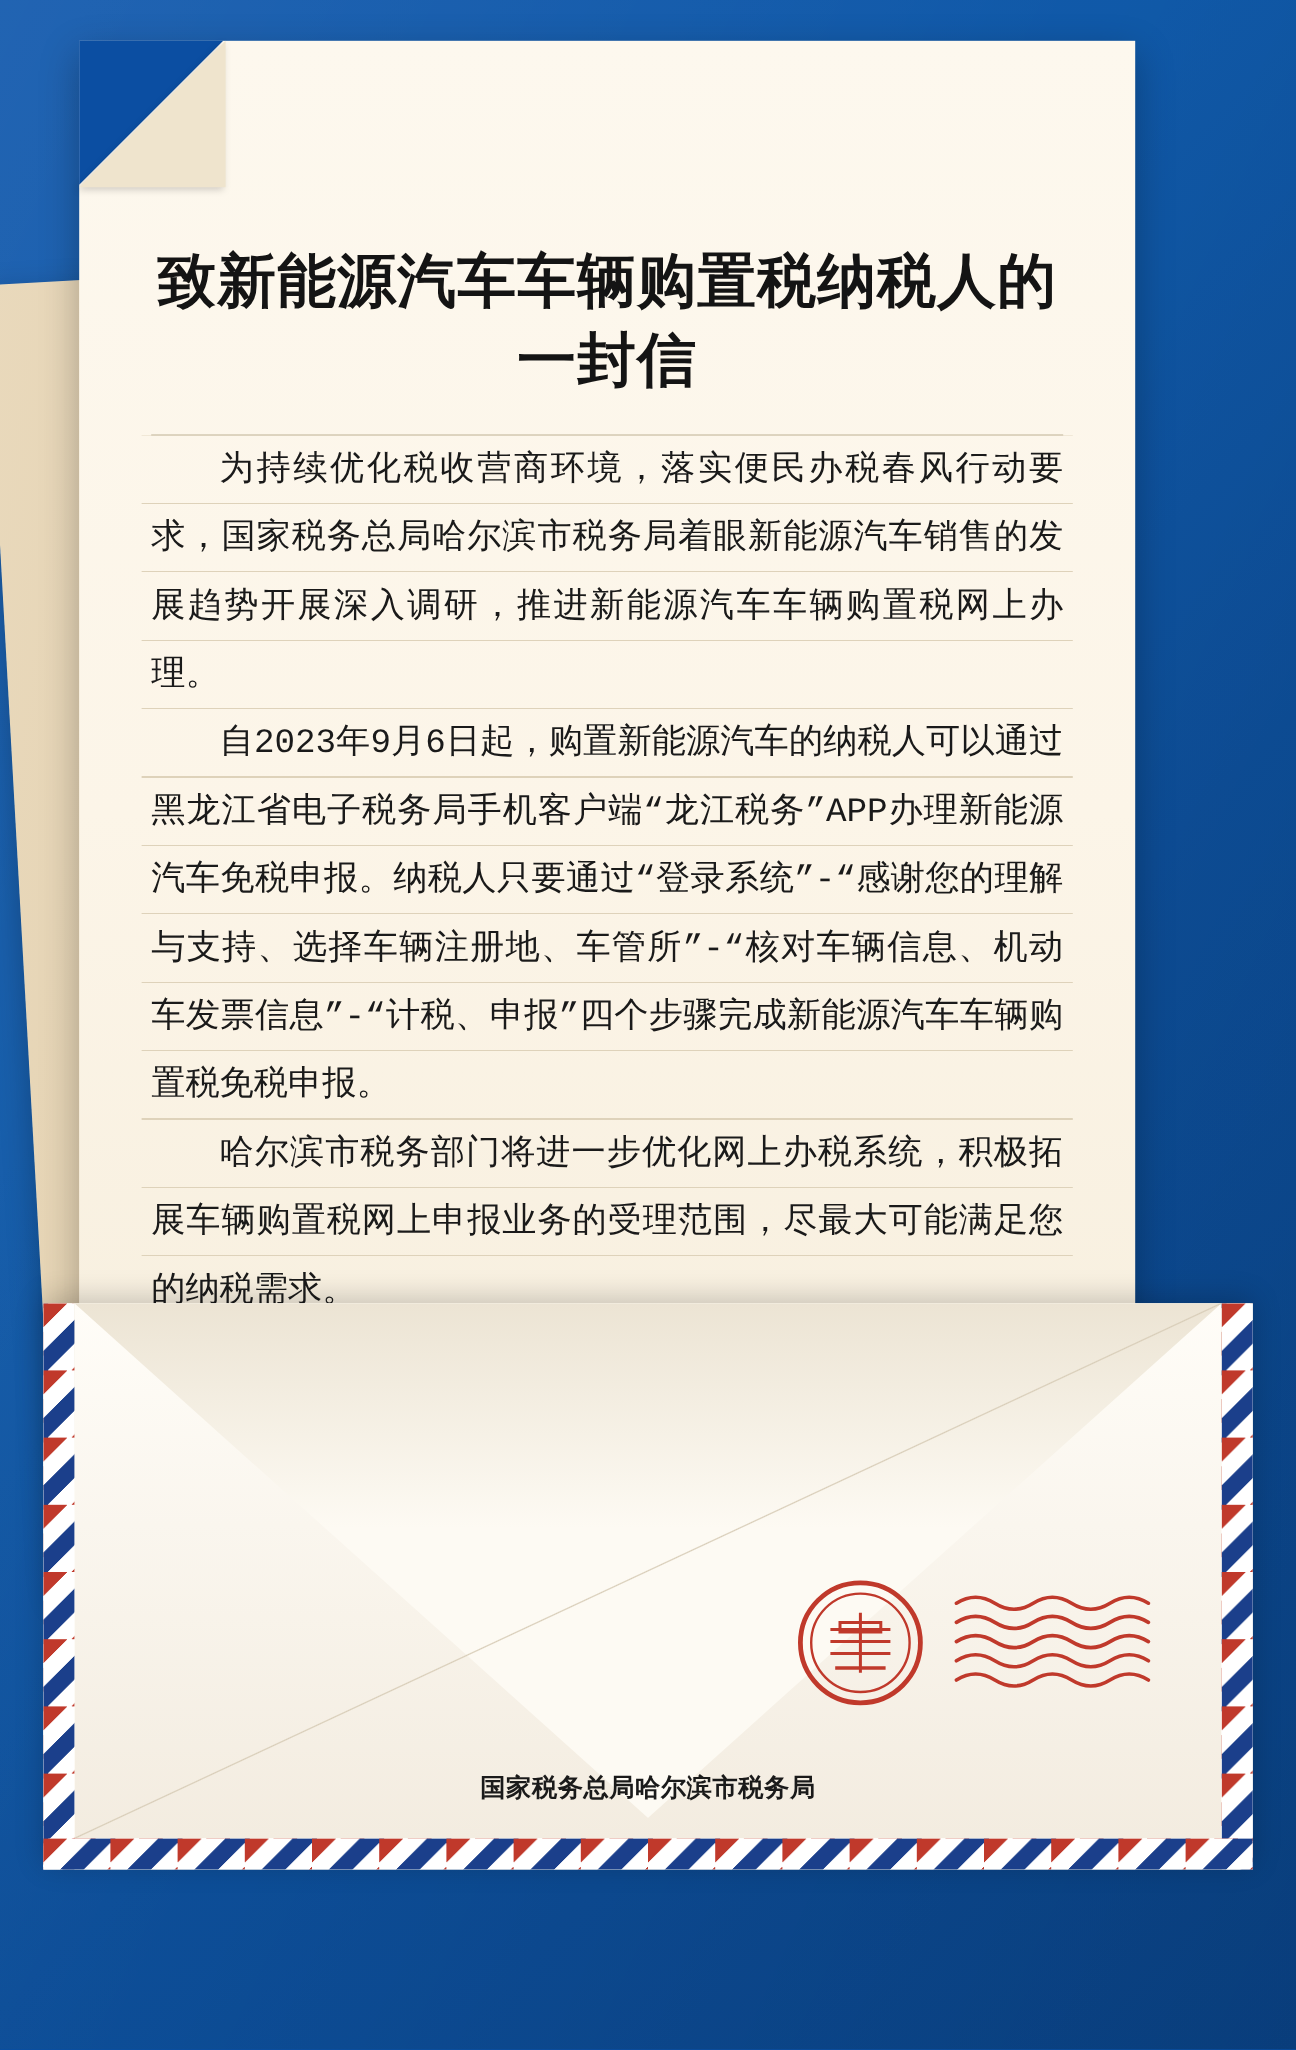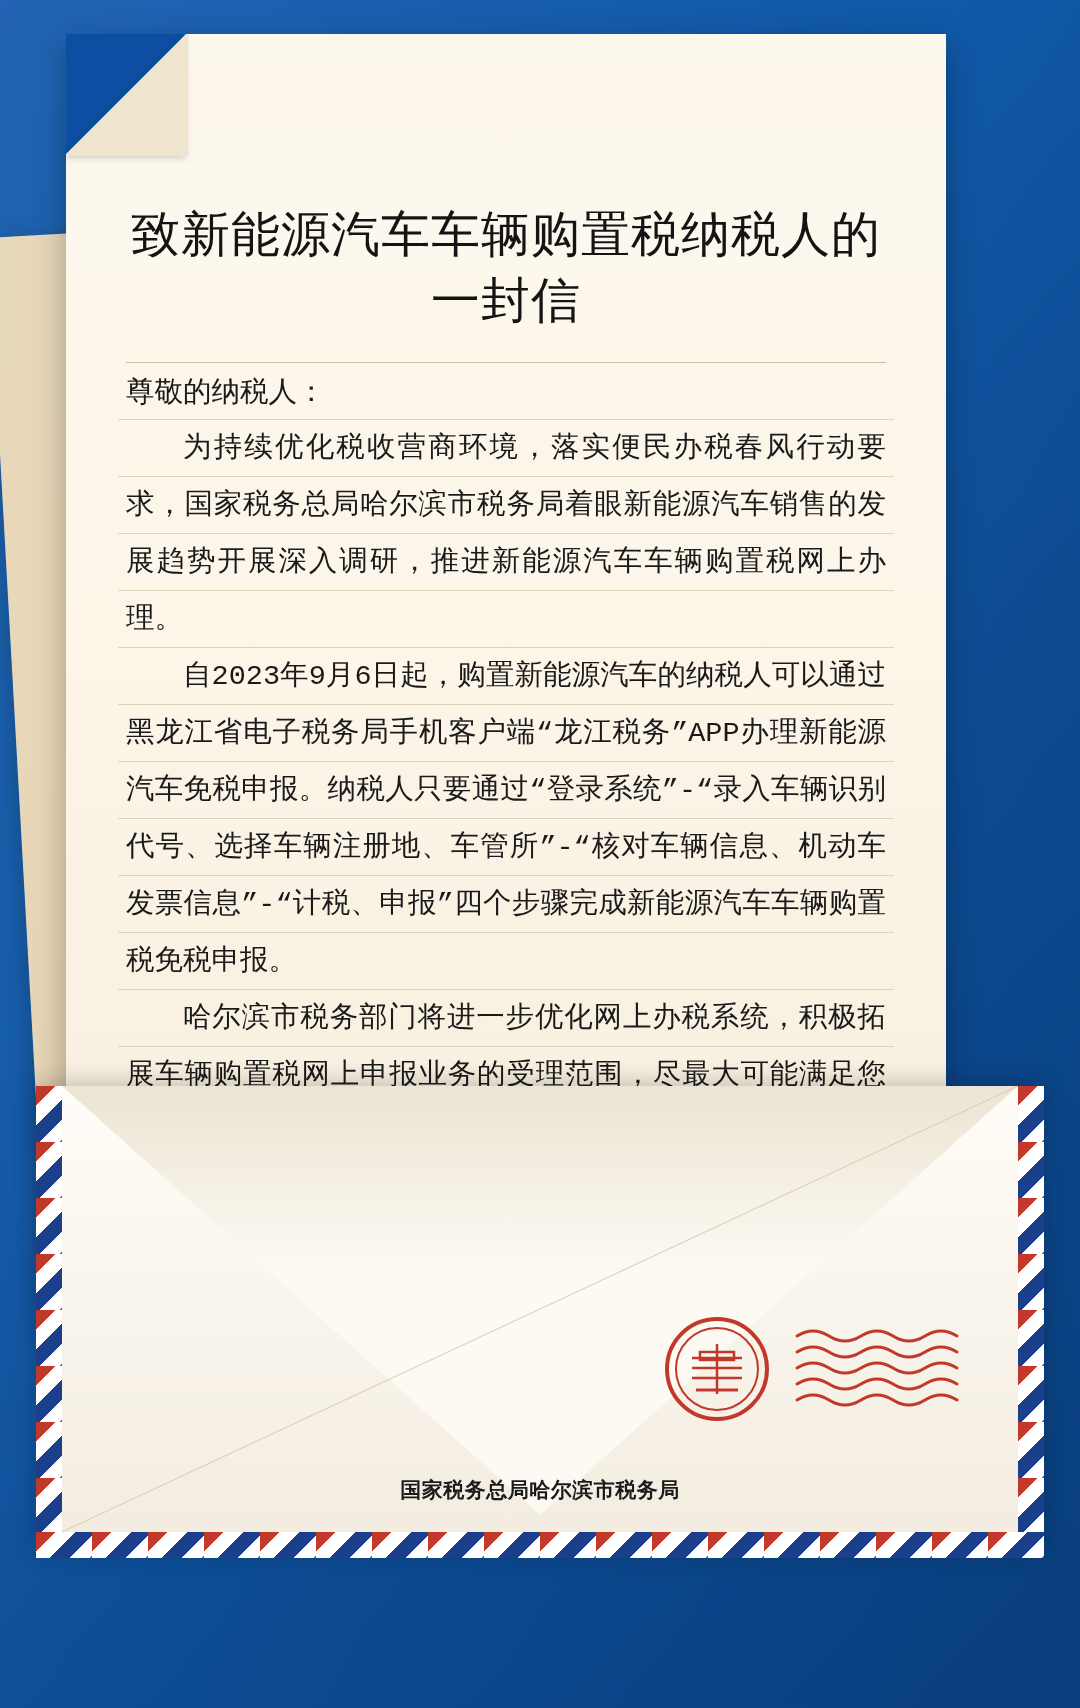--- a/index.html
+++ b/index.html
@@ -85,21 +85,21 @@
     inset: 0;
     padding: 0 52px;
     box-sizing: border-box;
   }
 
   .title {
     margin: 0;
     padding-top: 168px;
     text-align: center;
     font-size: 49px;
-    font-weight: 400;
+    font-weight: 700;
     letter-spacing: 1px;
     color: #141414;
     font-family: "Liberation Serif", "DejaVu Serif", serif;
   }
 
   .rule {
     margin: 28px 8px 0 8px;
     height: 1px;
     background: #c9bda4;
   }
@@ -252,23 +252,22 @@
 
   <div class="letter">
     <div class="fold-under"></div>
     <div class="fold"></div>
 
     <div class="letter-inner">
       <h1 class="title">致新能源汽车车辆购置税纳税人的一封信</h1>
       <div class="rule"></div>
 
       <div class="body-text">
-        <p>尊敬的纳税人：</p>
         <p class="indent">为持续优化税收营商环境，落实便民办税春风行动要求，国家税务总局哈尔滨市税务局着眼新能源汽车销售的发展趋势开展深入调研，推进新能源汽车车辆购置税网上办理。</p>
-        <p class="indent">自2023年9月6日起，购置新能源汽车的纳税人可以通过黑龙江省电子税务局手机客户端“龙江税务”APP办理新能源汽车免税申报。纳税人只要通过“登录系统”-“录入车辆识别代号、选择车辆注册地、车管所”-“核对车辆信息、机动车发票信息”-“计税、申报”四个步骤完成新能源汽车车辆购置税免税申报。</p>
+        <p class="indent">自2023年9月6日起，购置新能源汽车的纳税人可以通过黑龙江省电子税务局手机客户端“龙江税务”APP办理新能源汽车免税申报。纳税人只要通过“登录系统”-“感谢您的理解与支持、选择车辆注册地、车管所”-“核对车辆信息、机动车发票信息”-“计税、申报”四个步骤完成新能源汽车车辆购置税免税申报。</p>
         <p class="indent">哈尔滨市税务部门将进一步优化网上办税系统，积极拓展车辆购置税网上申报业务的受理范围，尽最大可能满足您的纳税需求。</p>
         <p class="indent">感谢您的理解与支持！</p>
       </div>
 
       <div class="ruled-filler"></div>
 
       <div class="signature">
         <div>国家税务总局哈尔滨市税务局</div>
         <div>2023年9月7日</div>
       </div>

